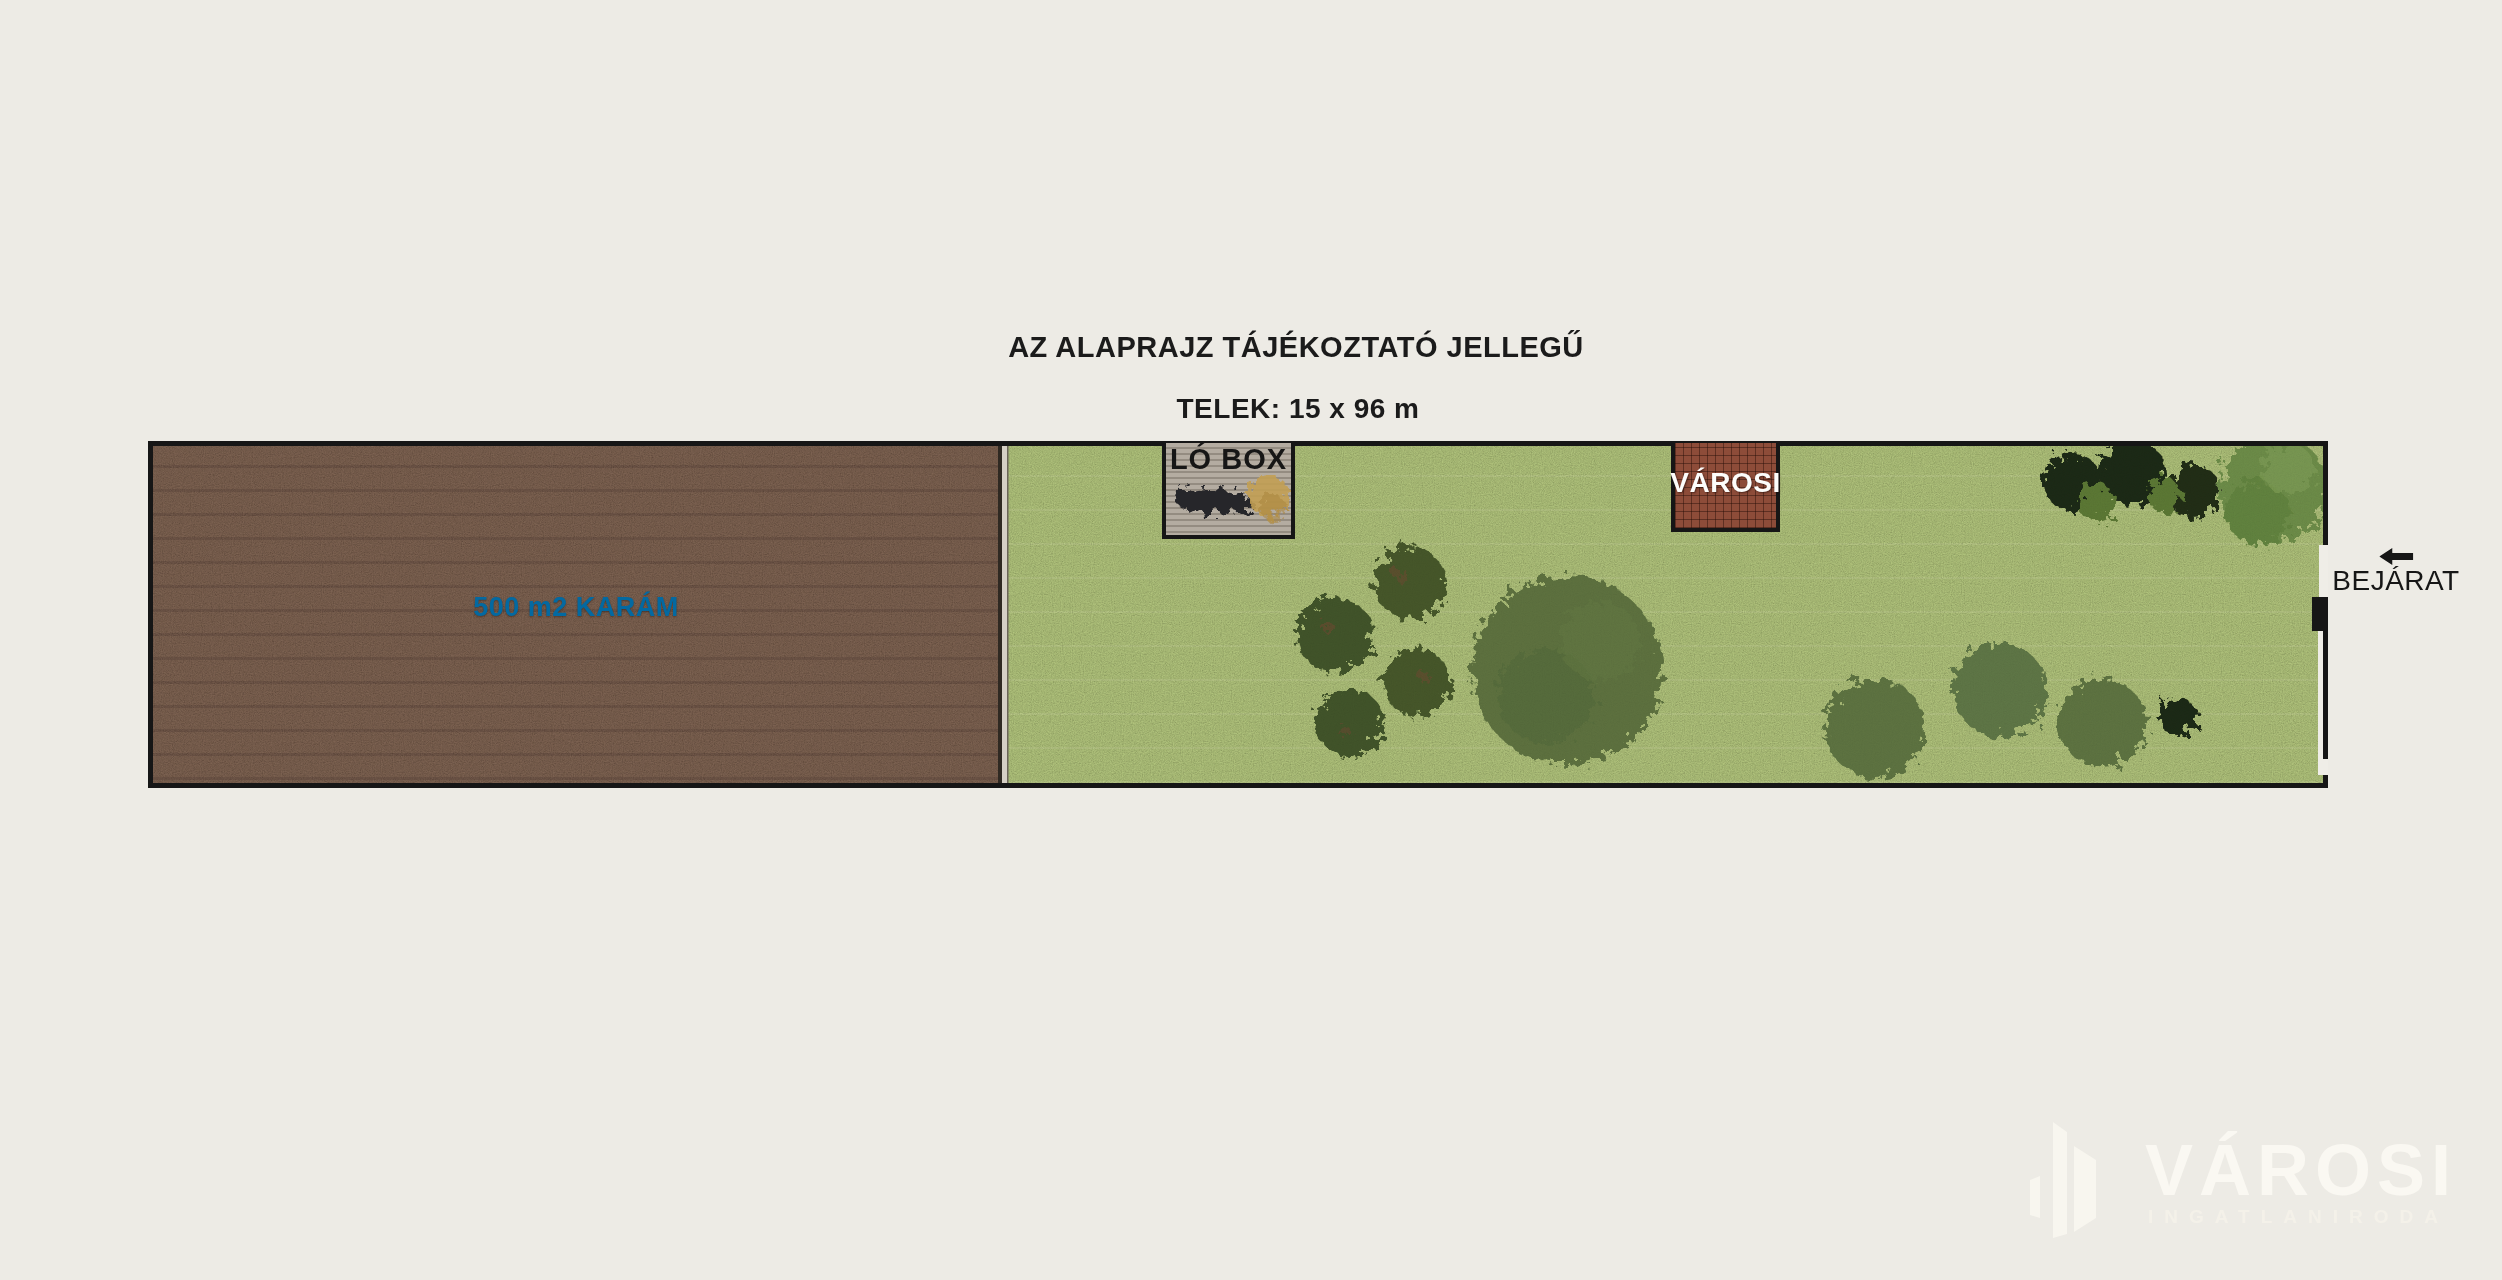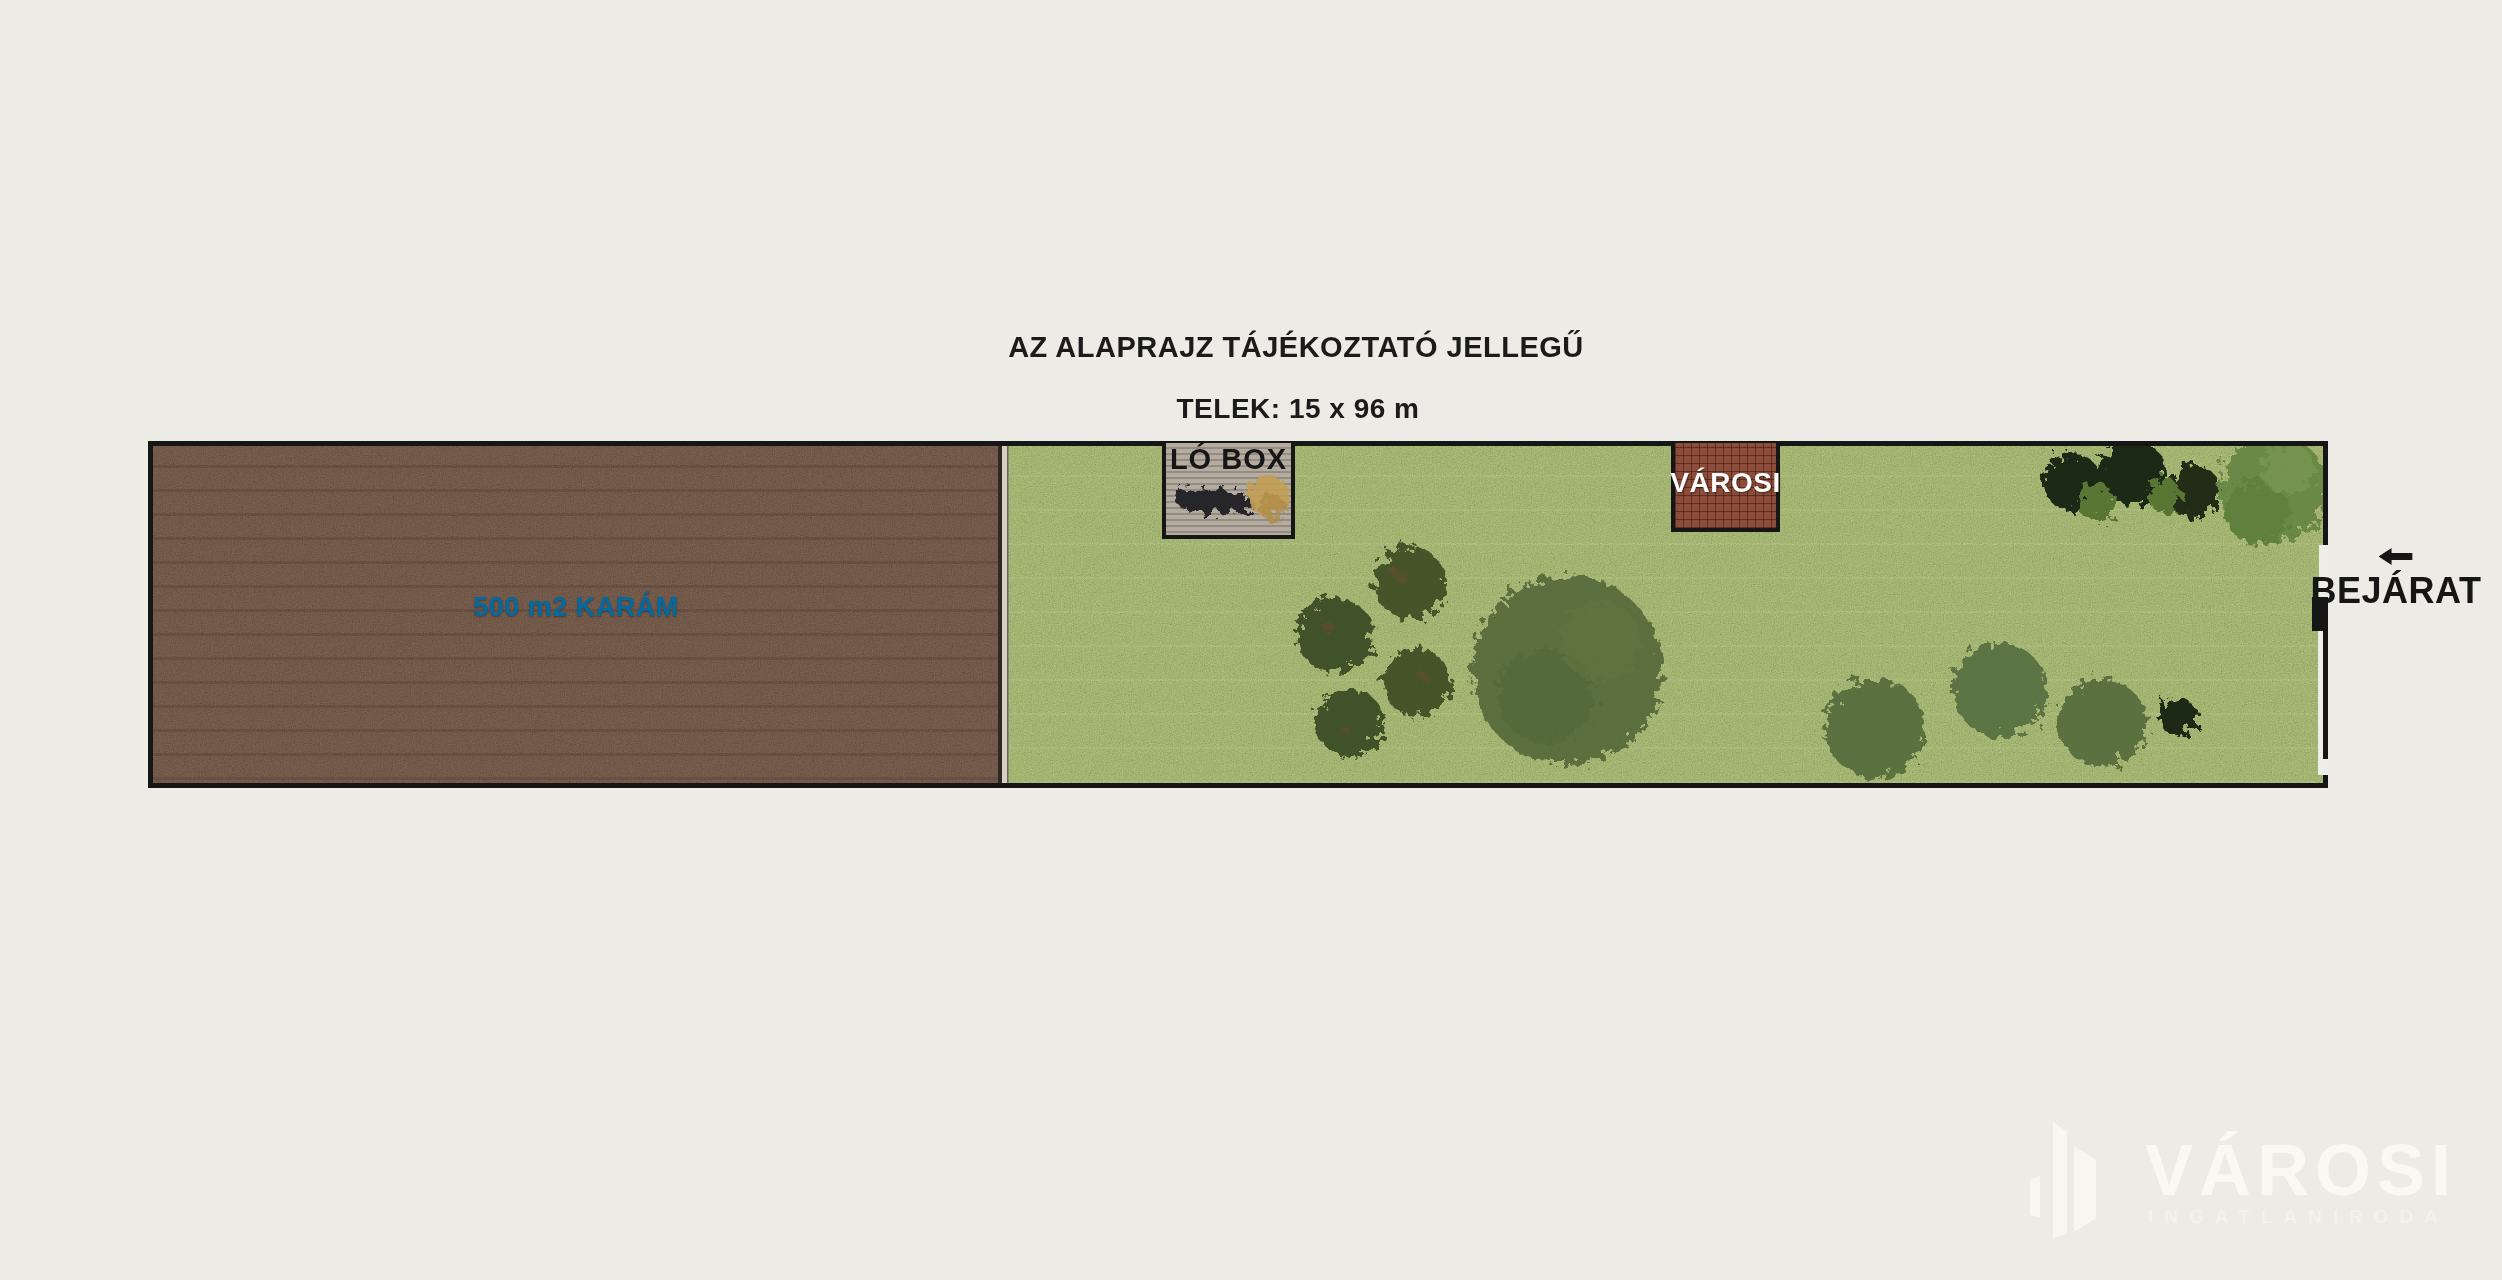--- a/index.html
+++ b/index.html
@@ -55,21 +55,21 @@
   .kishaz-label{
     font-size:28px;font-weight:bold;color:#fdfdfb;letter-spacing:.5px;white-space:nowrap;
     text-shadow:1px 1px 2px rgba(30,10,5,.55);margin-top:-6px;
   }
   
   .entrance{
     left:2396px;top:548px;transform:translateX(-50%);text-align:center;white-space:nowrap;
   }
   .entrance svg{display:block;margin:0 auto;}
   .entrance-label{
-    margin-top:5px;font-size:36px;font-weight:bold;color:#161616;letter-spacing:.5px;
+    font-size:28px;font-weight:normal;color:#161616;letter-spacing:.5px;
   }
   
   .logo{left:2030px;top:1120px;width:445px;height:135px;}
   .logo-brand{
     position:absolute;left:115px;top:14px;
     font-size:72px;font-weight:bold;letter-spacing:6px;color:#faf8f2;line-height:72px;white-space:nowrap;
   }
   .logo-sub{
     position:absolute;left:118px;top:86px;
     font-size:19px;font-weight:bold;letter-spacing:11px;color:#f4f1e9;white-space:nowrap;

